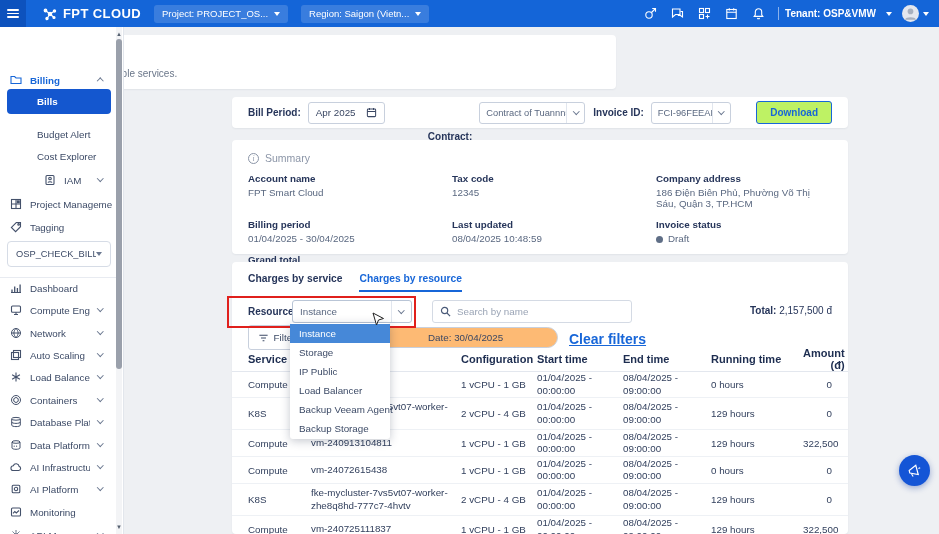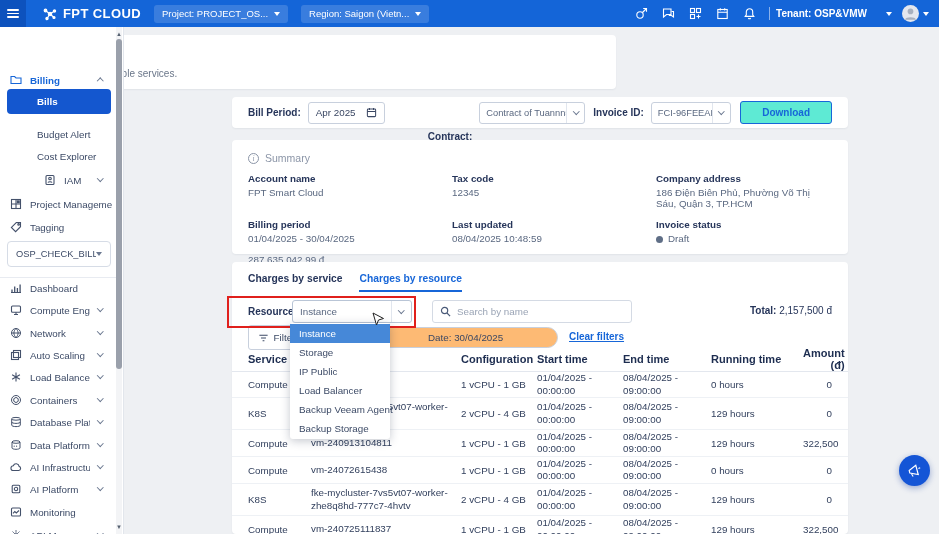--- a/index.html
+++ b/index.html
@@ -12,21 +12,21 @@
   .hamburger-box { width:26px; height:27px; background:#0d52bd; display:flex; align-items:center; justify-content:center; cursor:pointer; }
   .hamburger { width:12px; }
   .hamburger span { display:block; height:1.6px; background:#fff; margin:2px 0; border-radius:1px; }
   .brand { display:flex; align-items:center; gap:5px; margin-left:16px; }
   .brand-text { color:#fff; font-weight:bold; font-size:13px; letter-spacing:.4px; }
   .tb-chip { display:flex; align-items:center; gap:6px; background:rgba(255,255,255,.16); border-radius:3px; height:18px; padding:0 8px; color:#fff; font-size:9.5px; margin-left:13px; cursor:pointer; white-space:nowrap; }
   .caret-dn { width:0; height:0; border-left:3.5px solid transparent; border-right:3.5px solid transparent; border-top:4px solid #fff; }
   .tb-right { margin-left:auto; display:flex; align-items:center; gap:0; padding-right:10px; }
   .tb-icon { width:27px; height:27px; display:flex; align-items:center; justify-content:center; cursor:pointer; }
   .tb-sep { width:1px; height:13px; background:rgba(255,255,255,.5); margin:0 6px; }
-  .tenant { color:#fff; font-size:10px; font-weight:bold; display:flex; align-items:center; gap:19px; cursor:pointer; white-space:nowrap; }
+  .tenant { color:#fff; font-size:10px; font-weight:bold; display:flex; align-items:center; gap:10px; cursor:pointer; white-space:nowrap; }
   .avatar { width:17px; height:17px; border-radius:50%; background:#e4e7ee; margin:0 4px 0 10px; display:flex; align-items:center; justify-content:center; overflow:hidden; cursor:pointer; }
 
   
   .sidebar { position:absolute; left:0; top:27px; width:124px; height:507px; background:#fff; border-right:1px solid #e2e6ec; z-index:5; }
   .side-item { position:absolute; left:0; width:112px; height:18px; display:flex; align-items:center; padding-left:10px; gap:8px; font-size:9.8px; color:#3c4a66; cursor:pointer; }
   .side-item .lbl { flex:1; white-space:nowrap; overflow:hidden; }
   .chev { width:4.5px; height:4.5px; border-right:1.2px solid #6b7890; border-bottom:1.2px solid #6b7890; margin-right:10px; flex:none; }
   .chev.dn { transform:rotate(45deg); margin-top:-3px; }
   .chev.up { transform:rotate(-135deg); margin-top:3px; }
   .bills-pill { position:absolute; left:7px; top:62px; width:104px; height:25px; background:#1457cf; border-radius:4px; color:#fff; font-size:9.8px; font-weight:bold; display:flex; align-items:center; padding-left:30px; cursor:pointer; }
@@ -45,21 +45,21 @@
   .page-title { font-size:15px; font-weight:bold; color:#17295a; margin:13px 0 3px 21px; }
   .page-sub { font-size:10px; color:#6a7689; margin-left:21px; }
 
   .card-filter { top:97px; height:31px; display:flex; align-items:center; padding:0 16px; }
   .f-label { font-size:10px; font-weight:bold; color:#26355a; white-space:nowrap; }
   .date-box { width:77px; height:22px; border:1px solid #c8d0dd; border-radius:3px; display:flex; align-items:center; padding:0 7px; margin-left:7px; cursor:pointer; }
   .date-box .val { flex:1; font-size:9.8px; color:#3a4763; }
   .mini-select { height:22px; border:1px solid #c8d0dd; border-radius:3px; display:flex; align-items:center; margin-left:7px; cursor:pointer; background:#fff; }
   .mini-select .val { flex:1; font-size:9.3px; color:#5a6880; padding:0 6px; white-space:nowrap; overflow:hidden; }
   .mini-select .cbx { width:18px; height:100%; border-left:1px solid #e1e6ee; display:flex; align-items:center; justify-content:center; }
-  .btn-download { margin-left:auto; height:23px; padding:0 21px; border:1px solid #1766d8; border-radius:3px; background:#5eead4; color:#1766d8; font-size:10px; font-weight:bold; display:flex; align-items:center; cursor:pointer; }
+  .btn-download { margin-left:auto; height:23px; padding:0 13px; border:1px solid #1766d8; border-radius:3px; background:#bef264; color:#1766d8; font-size:10px; font-weight:bold; display:flex; align-items:center; cursor:pointer; }
 
   .card-summary { top:140px; height:114px; padding:12px 16px; }
   .sum-head { display:flex; align-items:center; gap:6px; color:#8b95a7; font-size:10.5px; margin-bottom:9px; }
   .info-ic { width:11px; height:11px; border:1px solid #8b95a7; border-radius:50%; font-size:7.5px; line-height:9.5px; text-align:center; color:#8b95a7; font-style:italic; font-family:"Liberation Serif",serif; }
   .sum-grid { display:grid; grid-template-columns:204px 204px 1fr; row-gap:10px; }
   .sum-label { font-size:9.8px; font-weight:bold; color:#26355a; margin-bottom:3px; }
   .sum-value { font-size:9.8px; color:#5a6880; }
   .dot { display:inline-block; width:7px; height:7px; border-radius:50%; background:#5f6e86; margin-right:5px; vertical-align:-1px; }
 
   .card-charges { top:262px; height:272px; overflow:hidden; }
@@ -70,21 +70,21 @@
   .rt-select { position:absolute; left:60px; top:38px; width:120px; height:23px; border:1px solid #b9c5d6; border-radius:3px; background:#fff; display:flex; align-items:center; cursor:pointer; }
   .rt-select .val { flex:1; font-size:9.8px; color:#5a6880; padding:0 7px; }
   .rt-select .cbx { width:20px; height:100%; border-left:1px solid #e1e6ee; display:flex; align-items:center; justify-content:center; }
   .search-box { position:absolute; left:200px; top:38px; width:200px; height:23px; border:1px solid #d4dae4; border-radius:3px; display:flex; align-items:center; padding:0 7px; gap:6px; background:#fff; }
   .search-box input { border:none; outline:none; flex:1; font-size:9.8px; color:#3a4763; font-family:"Liberation Sans",sans-serif; background:transparent; }
   .search-box input::placeholder { color:#9aa4b5; }
   .total-wrap { position:absolute; right:16px; top:43px; font-size:10px; color:#26355a; }
   .total-wrap b { font-weight:bold; }
   .btn-filter { position:absolute; left:16px; top:63px; width:57px; height:25px; border:1px solid #c8d0dd; border-radius:3px; background:#fff; display:flex; align-items:center; justify-content:center; gap:5px; font-size:9.8px; color:#3c4a66; cursor:pointer; }
   .chip { position:absolute; left:120px; top:65px; width:206px; height:21px; border:1px solid #c8d0dd; border-radius:11px; display:flex; align-items:center; font-size:9.8px; color:#3a4763; padding-left:75px; white-space:nowrap; background:#fdba74; }
-  .clear-link { position:absolute; left:337px; top:69px; font-size:10px; font-weight:bold; color:#1766d8; text-decoration:underline; cursor:pointer; }
+  .clear-link { position:absolute; left:337px; top:69px; font-size:14px; font-weight:bold; color:#1766d8; text-decoration:underline; cursor:pointer; }
 
   .tbl-grid { display:grid; grid-template-columns:63px 150px 76px 86px 88px 92px 1fr; padding:0 16px; align-items:center; }
   .tbl-head { position:absolute; left:0; top:84px; width:100%; height:26px; border-bottom:1px solid #e3e7ee; font-size:11px; font-weight:bold; color:#1d2d50; }
   .tbl-rows { position:absolute; left:0; top:110px; width:100%; }
   .tbl-row { border-bottom:1px solid #eef1f5; font-size:9.8px; color:#33415e; }
   .cell-pre { white-space:pre-line; line-height:1.25; }
   .cell-wrap { line-height:1.25; word-break:break-all; padding-right:10px; }
   .cell-r { text-align:right; }
   .th-r { text-align:right; }
 
@@ -384,20 +384,21 @@
       </div>
       <div>
         <div class="sum-label">Last updated</div>
         <div class="sum-value">08/04/2025 10:48:59</div>
       </div>
       <div>
         <div class="sum-label">Invoice status</div>
         <div class="sum-value"><span class="dot"></span><span>Draft</span></div>
       </div>
       <div>
+        <div class="sum-label">Grand total</div>
         <div class="sum-value">287,635,042.99 đ</div>
       </div>
     </div>
   </div>
 
   <div class="card card-charges">
     <div class="tabs">
       <div class="tab">Charges by service</div>
       <div class="tab active">Charges by resource</div>
     </div>

